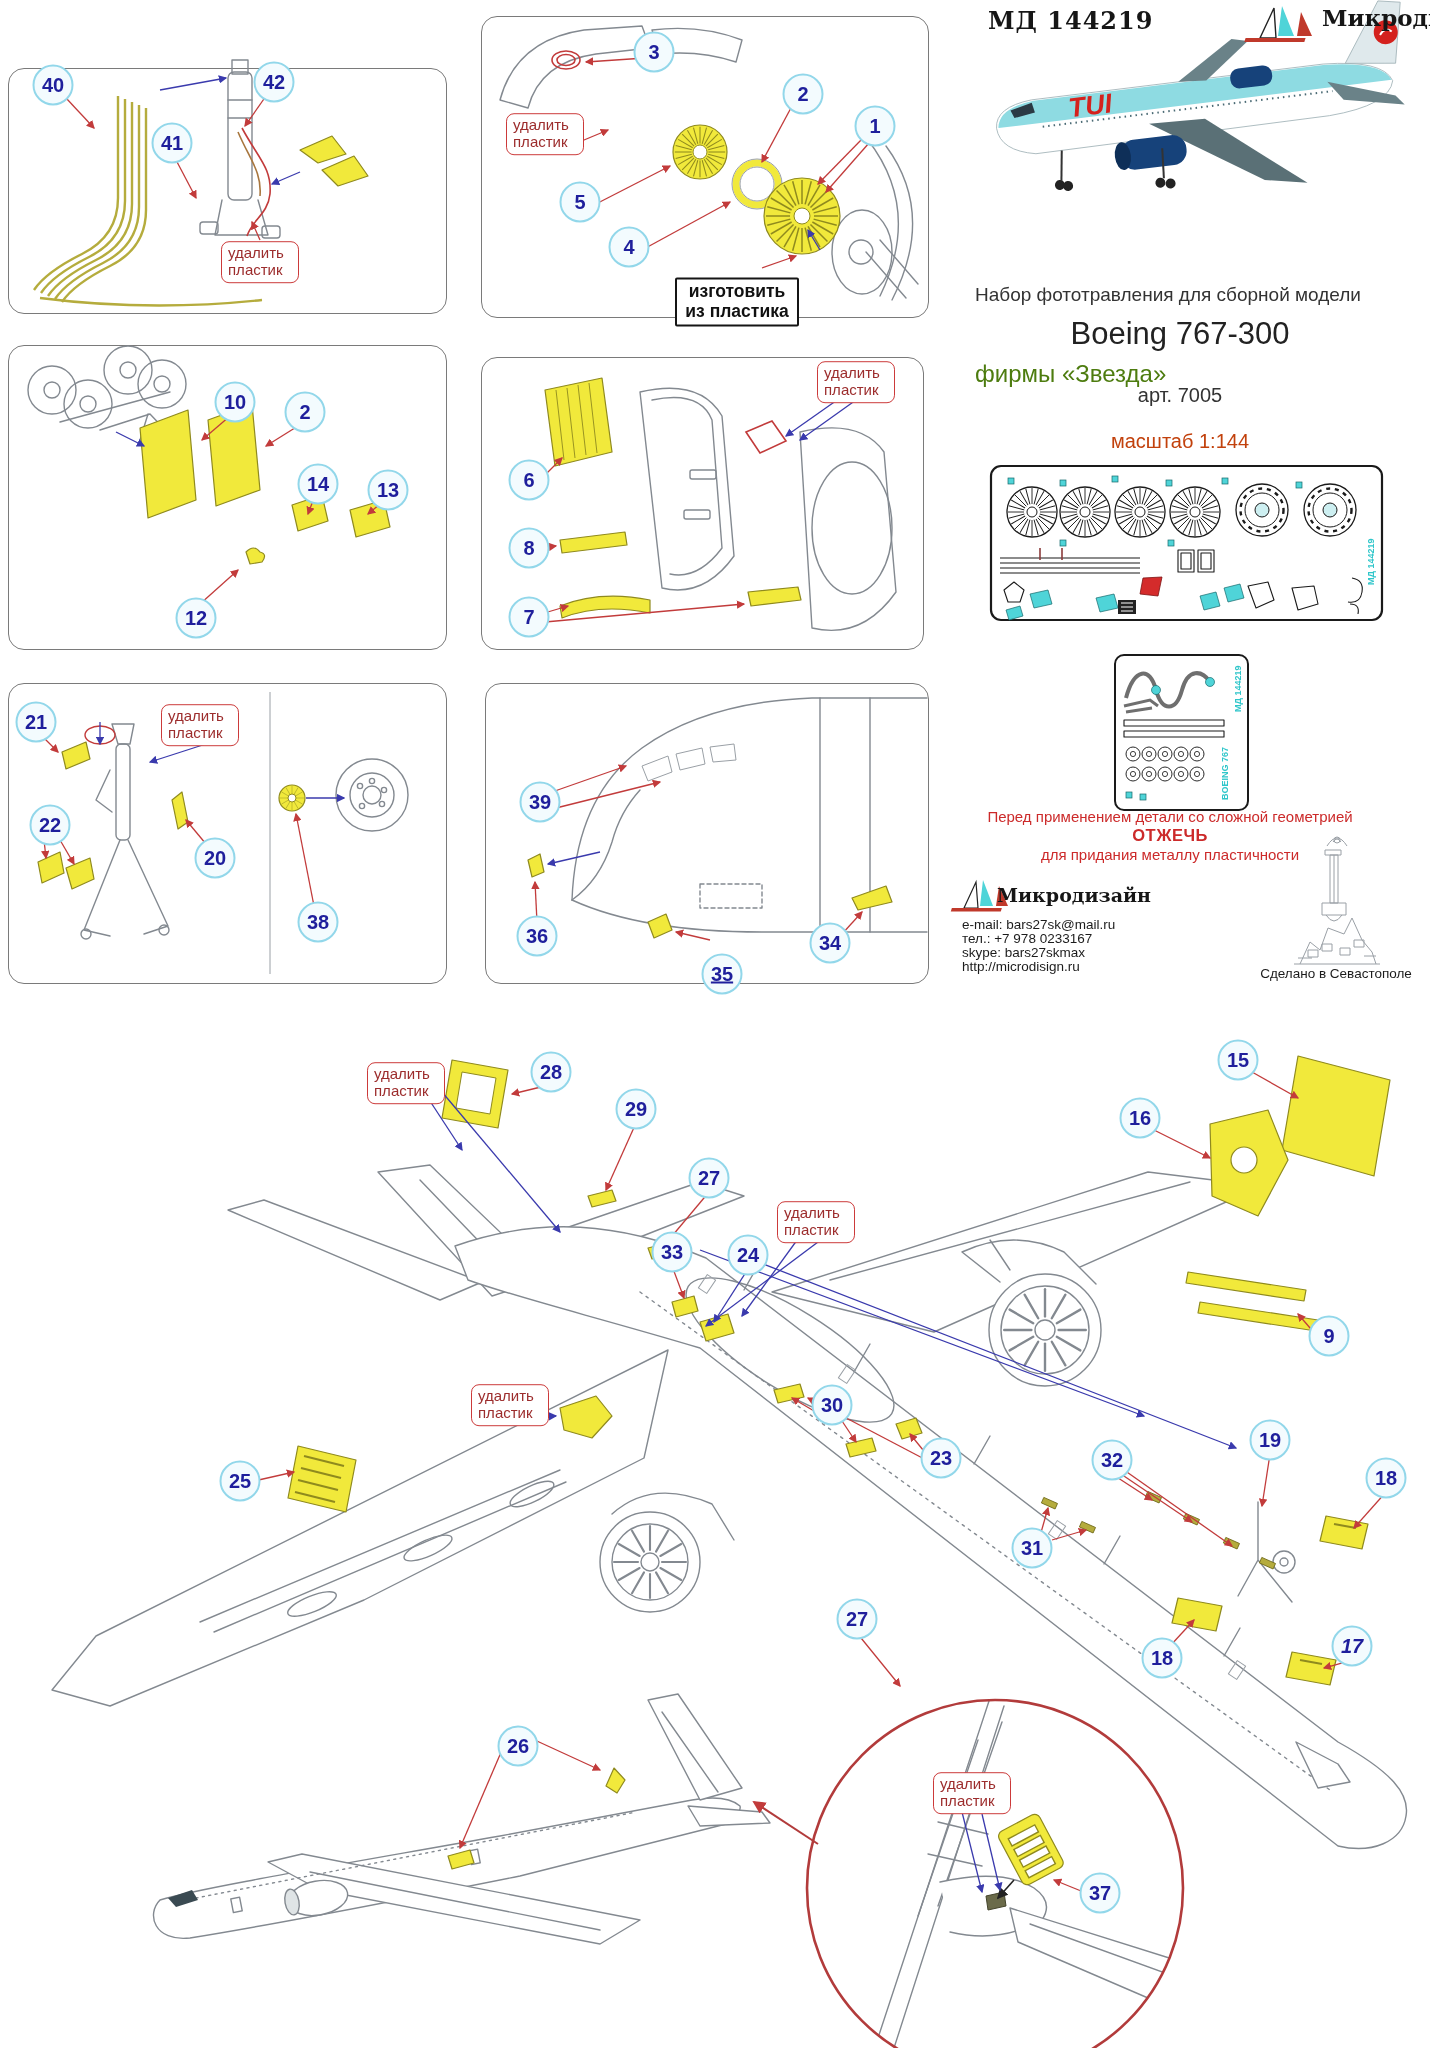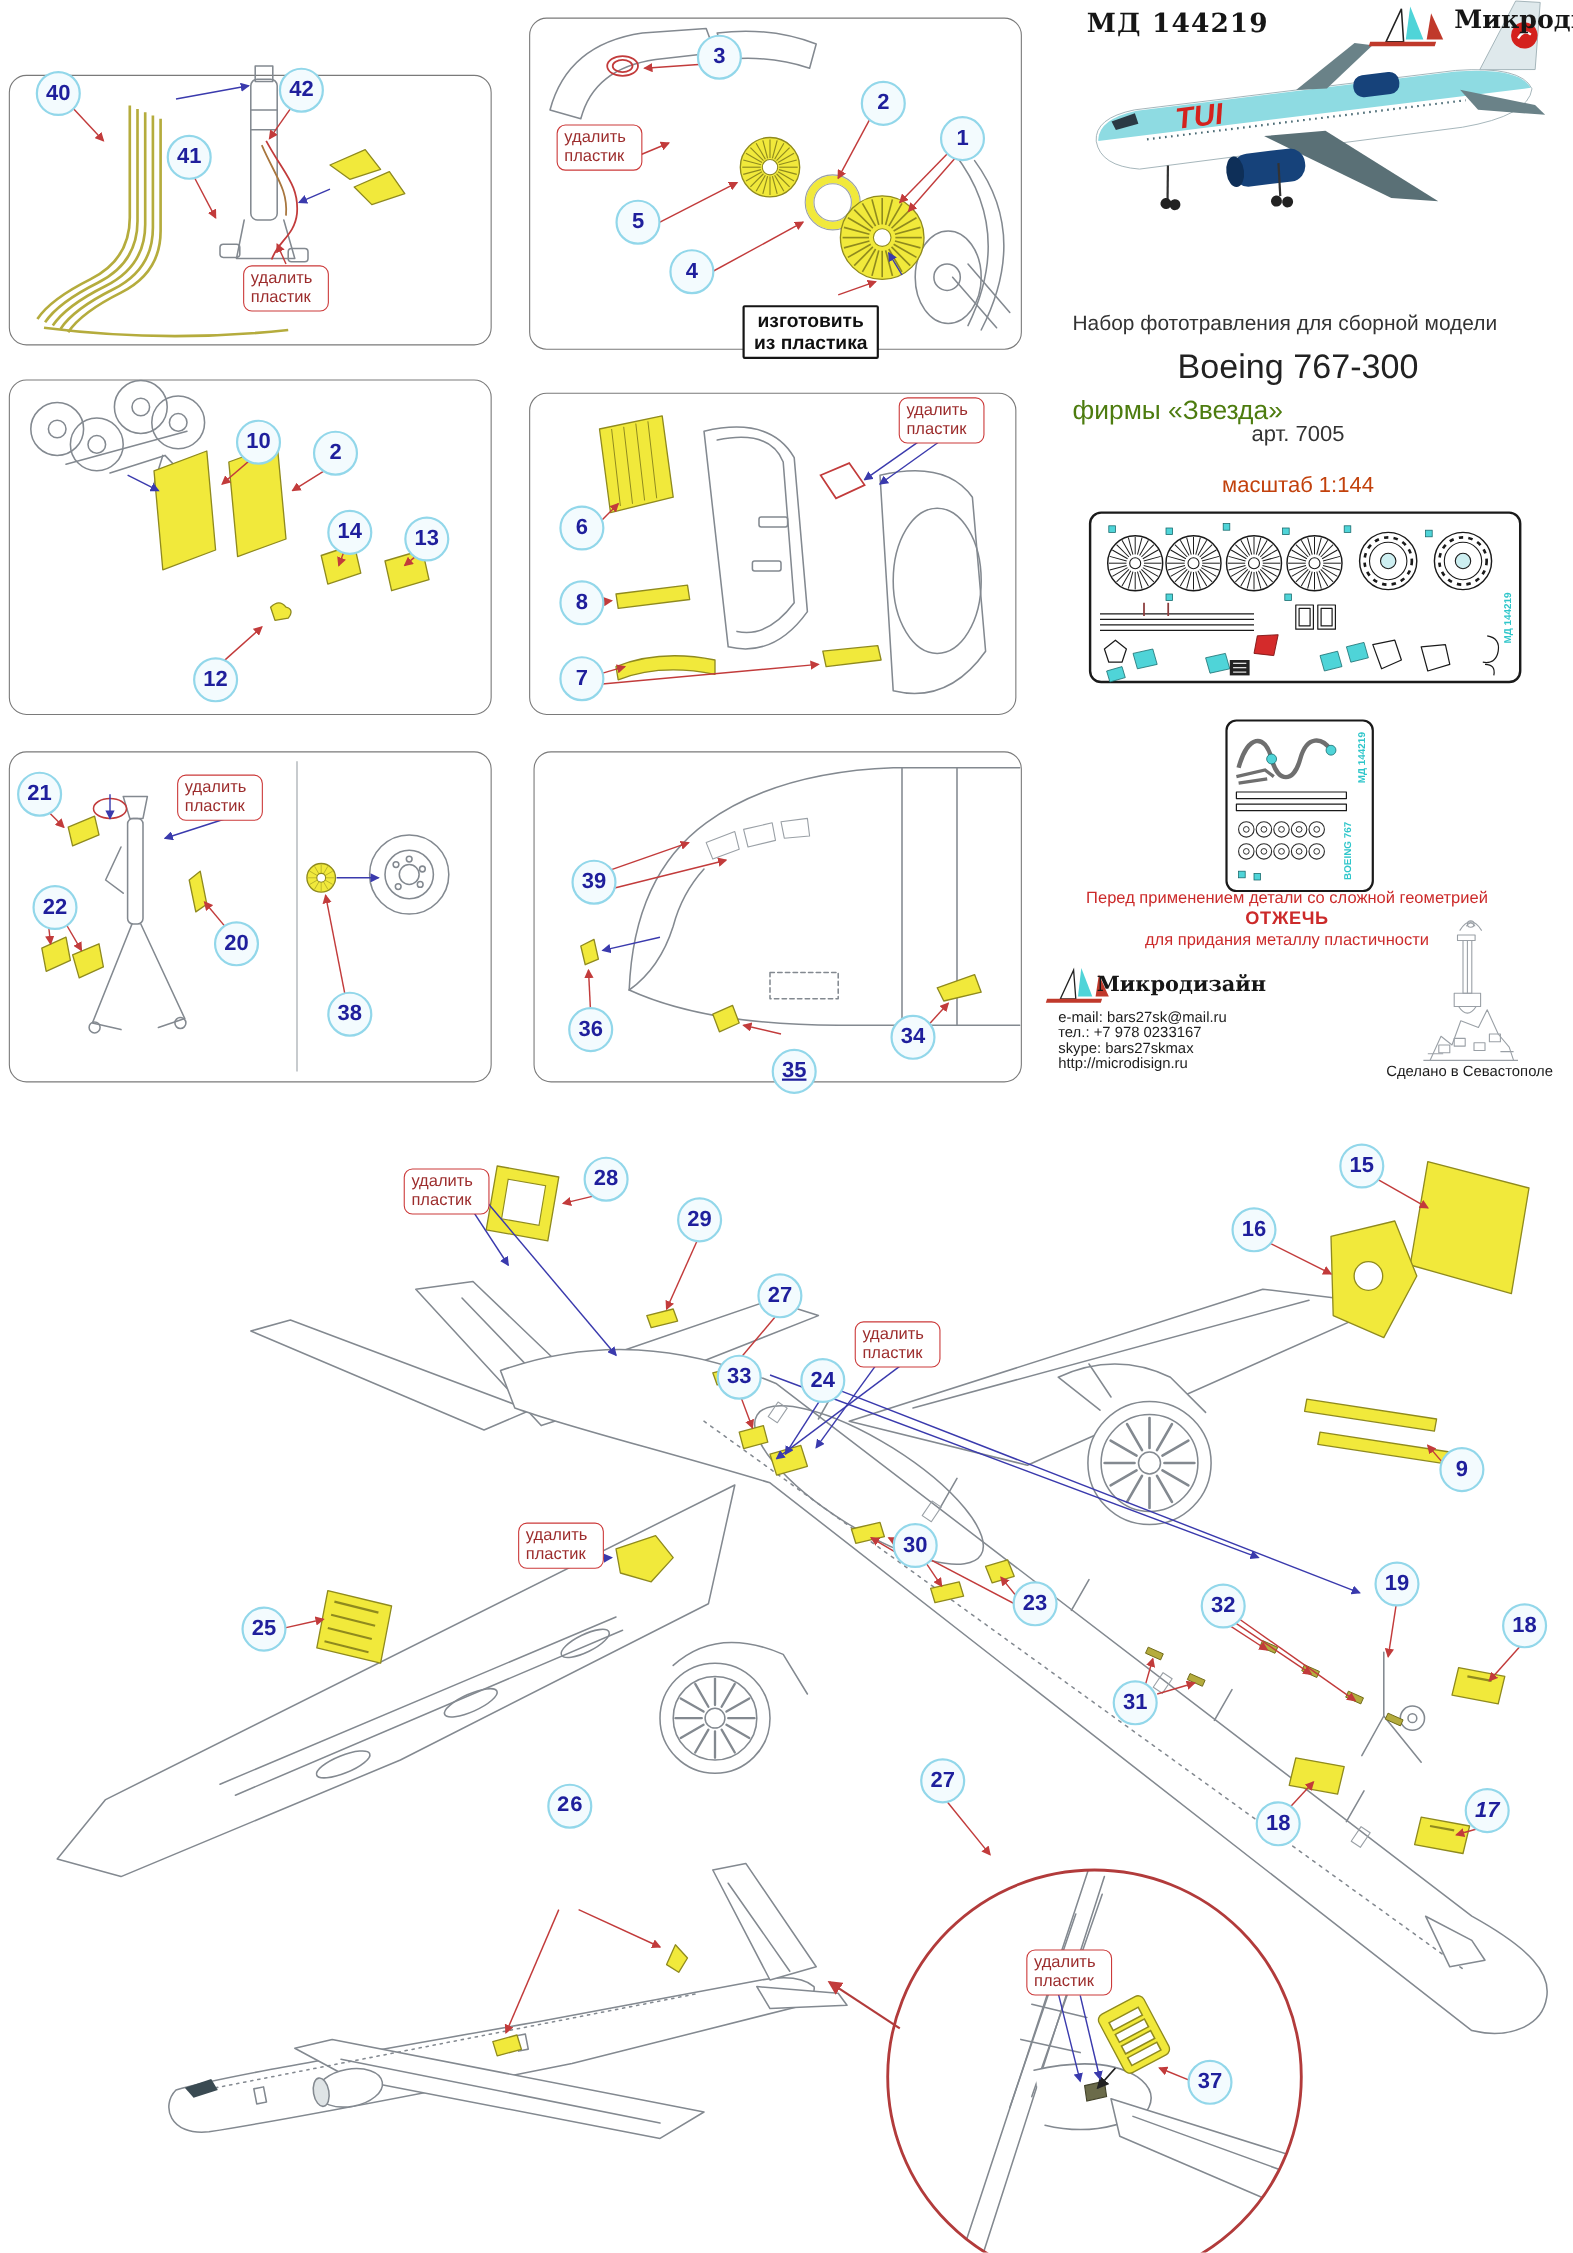--- a/index.html
+++ b/index.html
@@ -762,21 +762,21 @@
     </div>
     <div class="callout" style="left: 1352px; top: 1646px; font-style: italic;">
       <span>17</span>
     </div>
     <div class="callout" style="left: 1162px; top: 1658px;">
       <span>18</span>
     </div>
     <div class="callout" style="left: 857px; top: 1619px;">
       <span>27</span>
     </div>
-    <div class="callout" style="left: 518px; top: 1642px; font-family: Liberation Mono, monospace;">
+    <div class="callout" style="left: 518px; top: 1746px;">
       <span>26</span>
     </div>
     <div class="callout" style="left: 1100px; top: 1893px;">
       <span>37</span>
     </div>
   </div>
 
 <div>
 
 <div class="plabel" style="left: 260px; top: 262px;"><span>удалить пластик</span></div>

